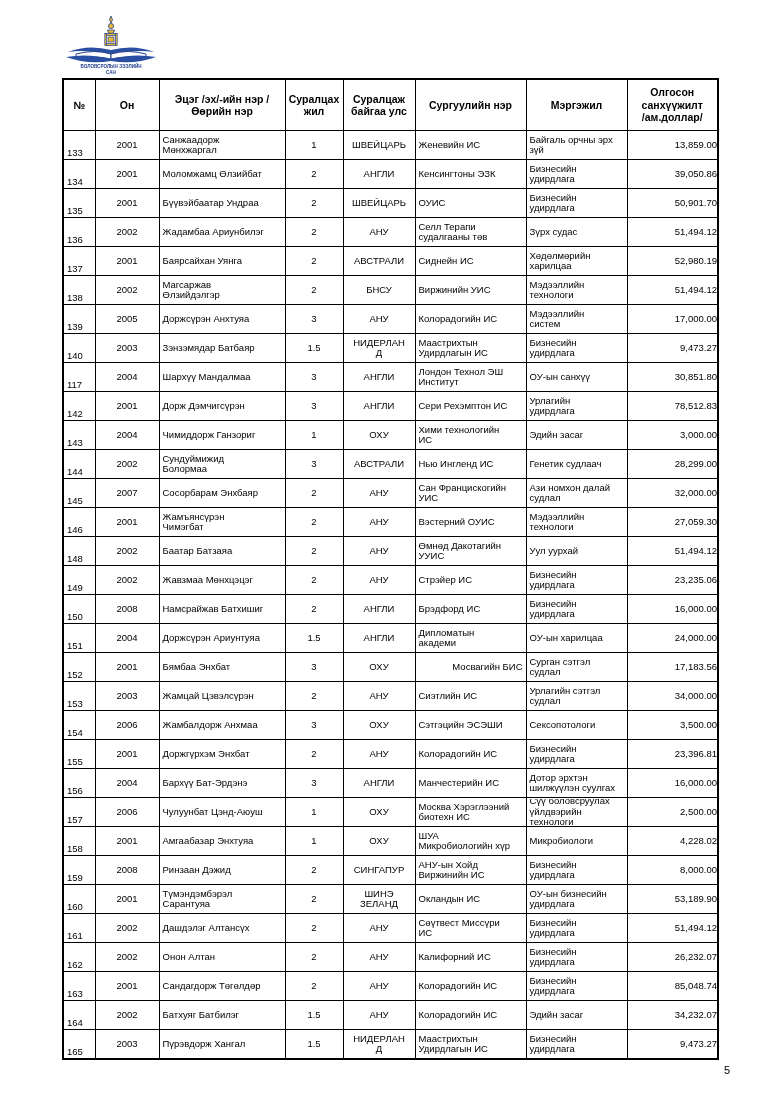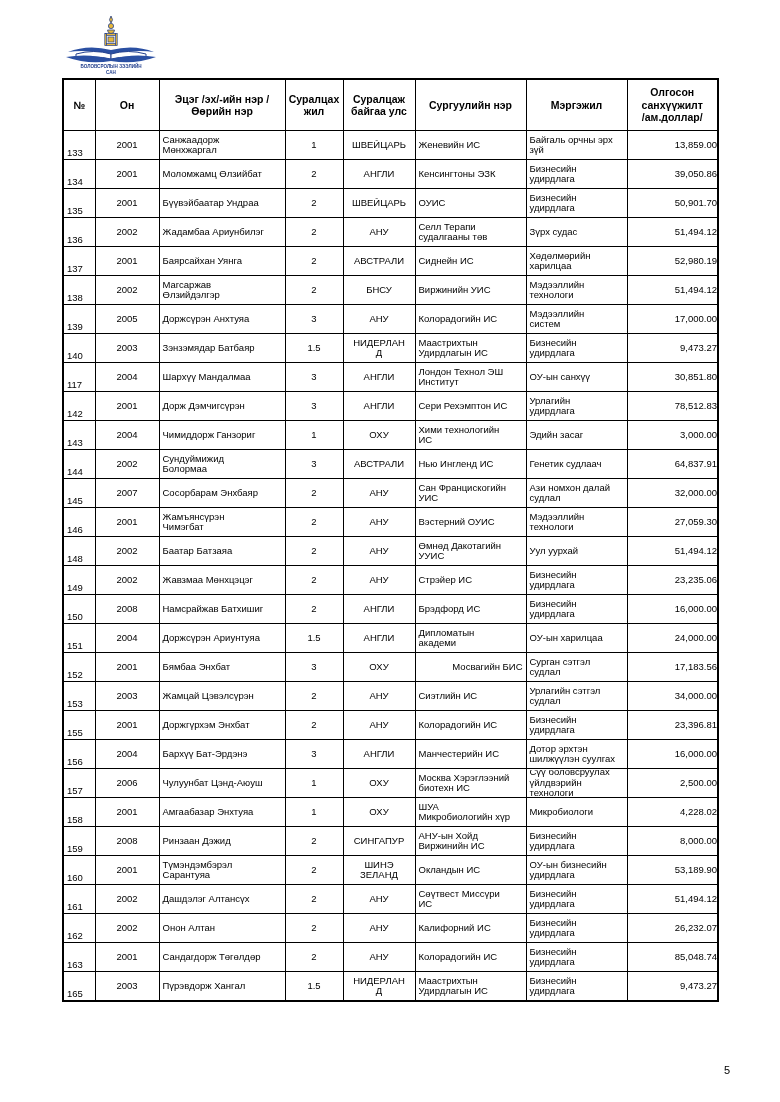--- a/index.html
+++ b/index.html
@@ -417,21 +417,21 @@
         <td class="c-country">
           <div class="wrap">АВСТРАЛИ</div>
         </td>
         <td class="c-school">
           <div class="wrap">Нью Ингленд ИС</div>
         </td>
         <td class="c-prof">
           <div class="wrap">Генетик судлаач</div>
         </td>
         <td class="c-amount">
-          <div class="wrap">64,837.91</div>
+          <div class="wrap">28,299.00</div>
         </td>
       </tr>
       <tr>
         <td class="c-no">
           <div class="wrap">145</div>
         </td>
         <td class="c-year">
           <div class="wrap">2007</div>
         </td>
         <td class="c-name">
@@ -636,20 +636,46 @@
         </td>
         <td class="c-school">
           <div class="wrap">Сиэтлийн ИС</div>
         </td>
         <td class="c-prof">
           <div class="wrap">Урлагийн сэтгэл
 судлал</div>
         </td>
         <td class="c-amount">
           <div class="wrap">34,000.00</div>
+        </td>
+      </tr>
+      <tr>
+        <td class="c-no">
+          <div class="wrap">154</div>
+        </td>
+        <td class="c-year">
+          <div class="wrap">2006</div>
+        </td>
+        <td class="c-name">
+          <div class="wrap">Жамбалдорж Анхмаа</div>
+        </td>
+        <td class="c-years">
+          <div class="wrap">3</div>
+        </td>
+        <td class="c-country">
+          <div class="wrap">ОХУ</div>
+        </td>
+        <td class="c-school">
+          <div class="wrap">Сэтгэцийн ЭСЭШИ</div>
+        </td>
+        <td class="c-prof">
+          <div class="wrap">Сексопотологи</div>
+        </td>
+        <td class="c-amount">
+          <div class="wrap">3,500.00</div>
         </td>
       </tr>
       <tr>
         <td class="c-no">
           <div class="wrap">155</div>
         </td>
         <td class="c-year">
           <div class="wrap">2001</div>
         </td>
         <td class="c-name">
@@ -885,20 +911,46 @@
         </td>
         <td class="c-school">
           <div class="wrap">Колорадогийн ИС</div>
         </td>
         <td class="c-prof">
           <div class="wrap">Бизнесийн
 удирдлага</div>
         </td>
         <td class="c-amount">
           <div class="wrap">85,048.74</div>
+        </td>
+      </tr>
+      <tr>
+        <td class="c-no">
+          <div class="wrap">164</div>
+        </td>
+        <td class="c-year">
+          <div class="wrap">2002</div>
+        </td>
+        <td class="c-name">
+          <div class="wrap">Батхуяг Батбилэг</div>
+        </td>
+        <td class="c-years">
+          <div class="wrap">1.5</div>
+        </td>
+        <td class="c-country">
+          <div class="wrap">АНУ</div>
+        </td>
+        <td class="c-school">
+          <div class="wrap">Колорадогийн ИС</div>
+        </td>
+        <td class="c-prof">
+          <div class="wrap">Эдийн засаг</div>
+        </td>
+        <td class="c-amount">
+          <div class="wrap">34,232.07</div>
         </td>
       </tr>
       <tr>
         <td class="c-no">
           <div class="wrap">165</div>
         </td>
         <td class="c-year">
           <div class="wrap">2003</div>
         </td>
         <td class="c-name">

